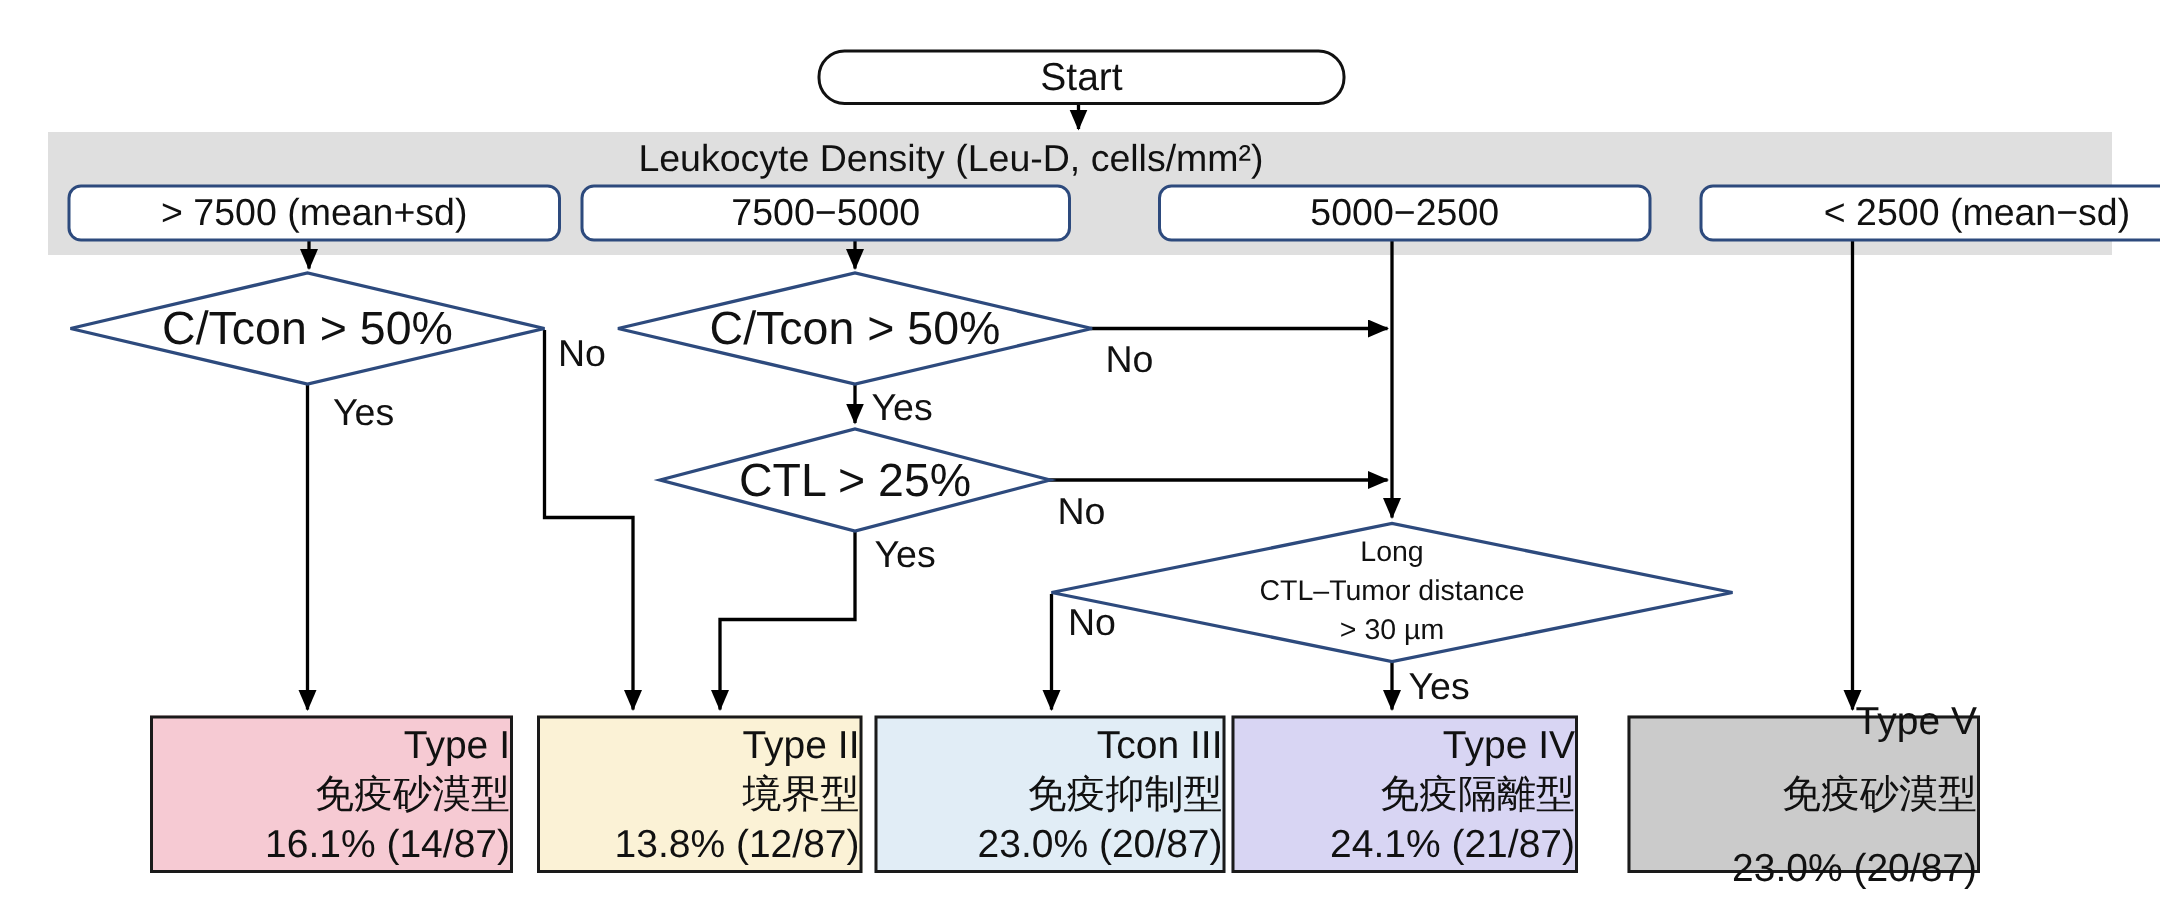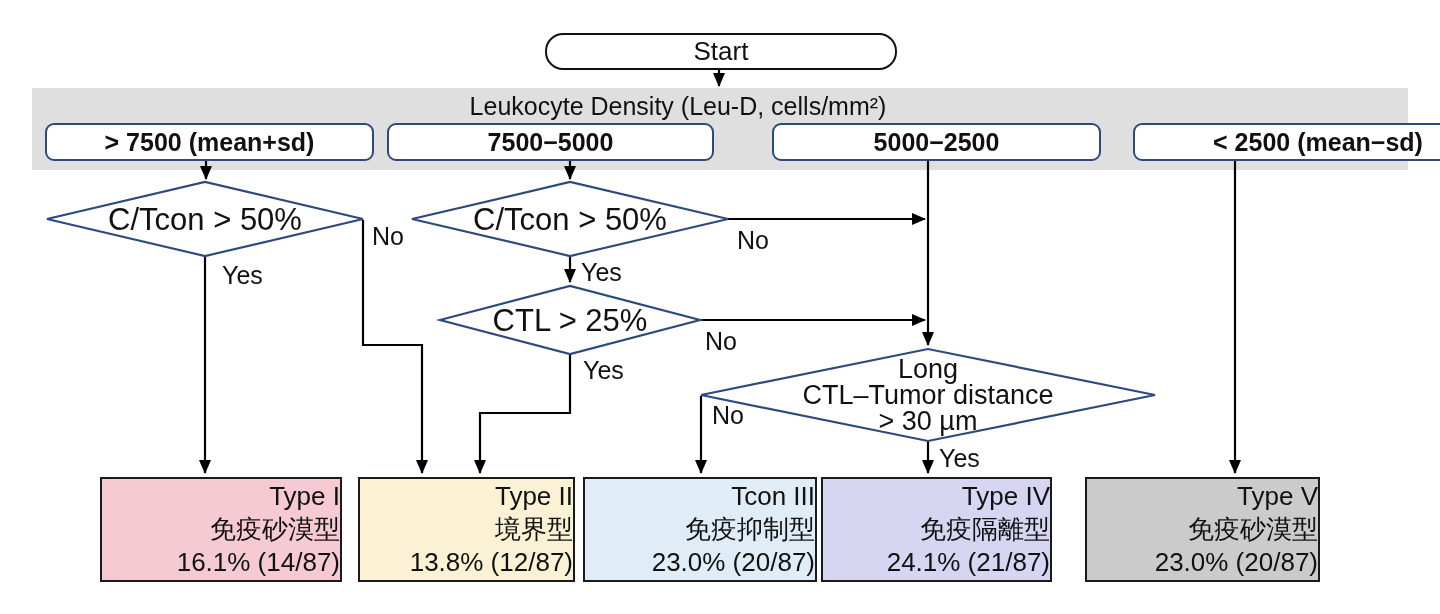--- a/index.html
+++ b/index.html
@@ -11,43 +11,43 @@
   .wires{position:absolute;left:0;top:0;width:1440px;height:614px;z-index:1;}
   .node-label{position:absolute;z-index:2;transform:translate(-50%,-50%);text-align:center;
     font-size:31px;line-height:27px;white-space:pre-line;}
   .start{
     position:absolute;left:545px;top:33px;width:348px;height:33px;z-index:2;
     border:2.5px solid #111;border-radius:18px;background:#fff;
     display:flex;align-items:center;justify-content:center;font-size:26px;
   }
   .header{
     position:absolute;left:32px;top:92px;width:1204px;height:30px;z-index:2;
-    text-align:center;font-size:25px;margin-left:44px;
+    text-align:center;font-size:25px;
   }
   .range-box{
     position:absolute;top:123px;height:34px;z-index:2;background:#fff;
     border:2px solid #2d4a7d;border-radius:9px;
-    display:flex;align-items:center;justify-content:center;font-size:25px;font-weight:bold;
+    display:flex;align-items:center;justify-content:center;font-size:25px;
   }
   .rb1{left:45px;width:325px;}
   .rb2{left:387px;width:323px;}
   .rb3{left:772px;width:325px;}
   .rb4{left:1133px;width:326px;padding-left:20px;}
   .branch{position:absolute;z-index:2;font-size:25px;}
   .outcome{
     position:absolute;top:477px;height:101px;z-index:2;border:2.5px solid #1a1a1a;
     display:flex;flex-direction:column;align-items:flex-end;justify-content:center;
     text-align:center;font-size:26px;line-height:33px;
   }
   .o1{left:100px;width:238px;}
   .o2{left:358px;width:213px;}
   .o3{left:583px;width:230px;}
   .o4{left:821px;width:227px;}
-  .o5{left:1085px;width:231px;}
-  .d4text{font-size:27px;line-height:26px;}
+  .o5{left:1085px;width:231px;gap:16px;}
+  .d4text{font-size:19px;line-height:26px;}
 </style>
 </head>
 <body>
 
 <div class="canvas">
 
   <div class="band" style="background-color: rgb(223, 223, 223);"></div>
 
   <svg class="wires" viewBox="0 0 1440 614">
     <defs>

